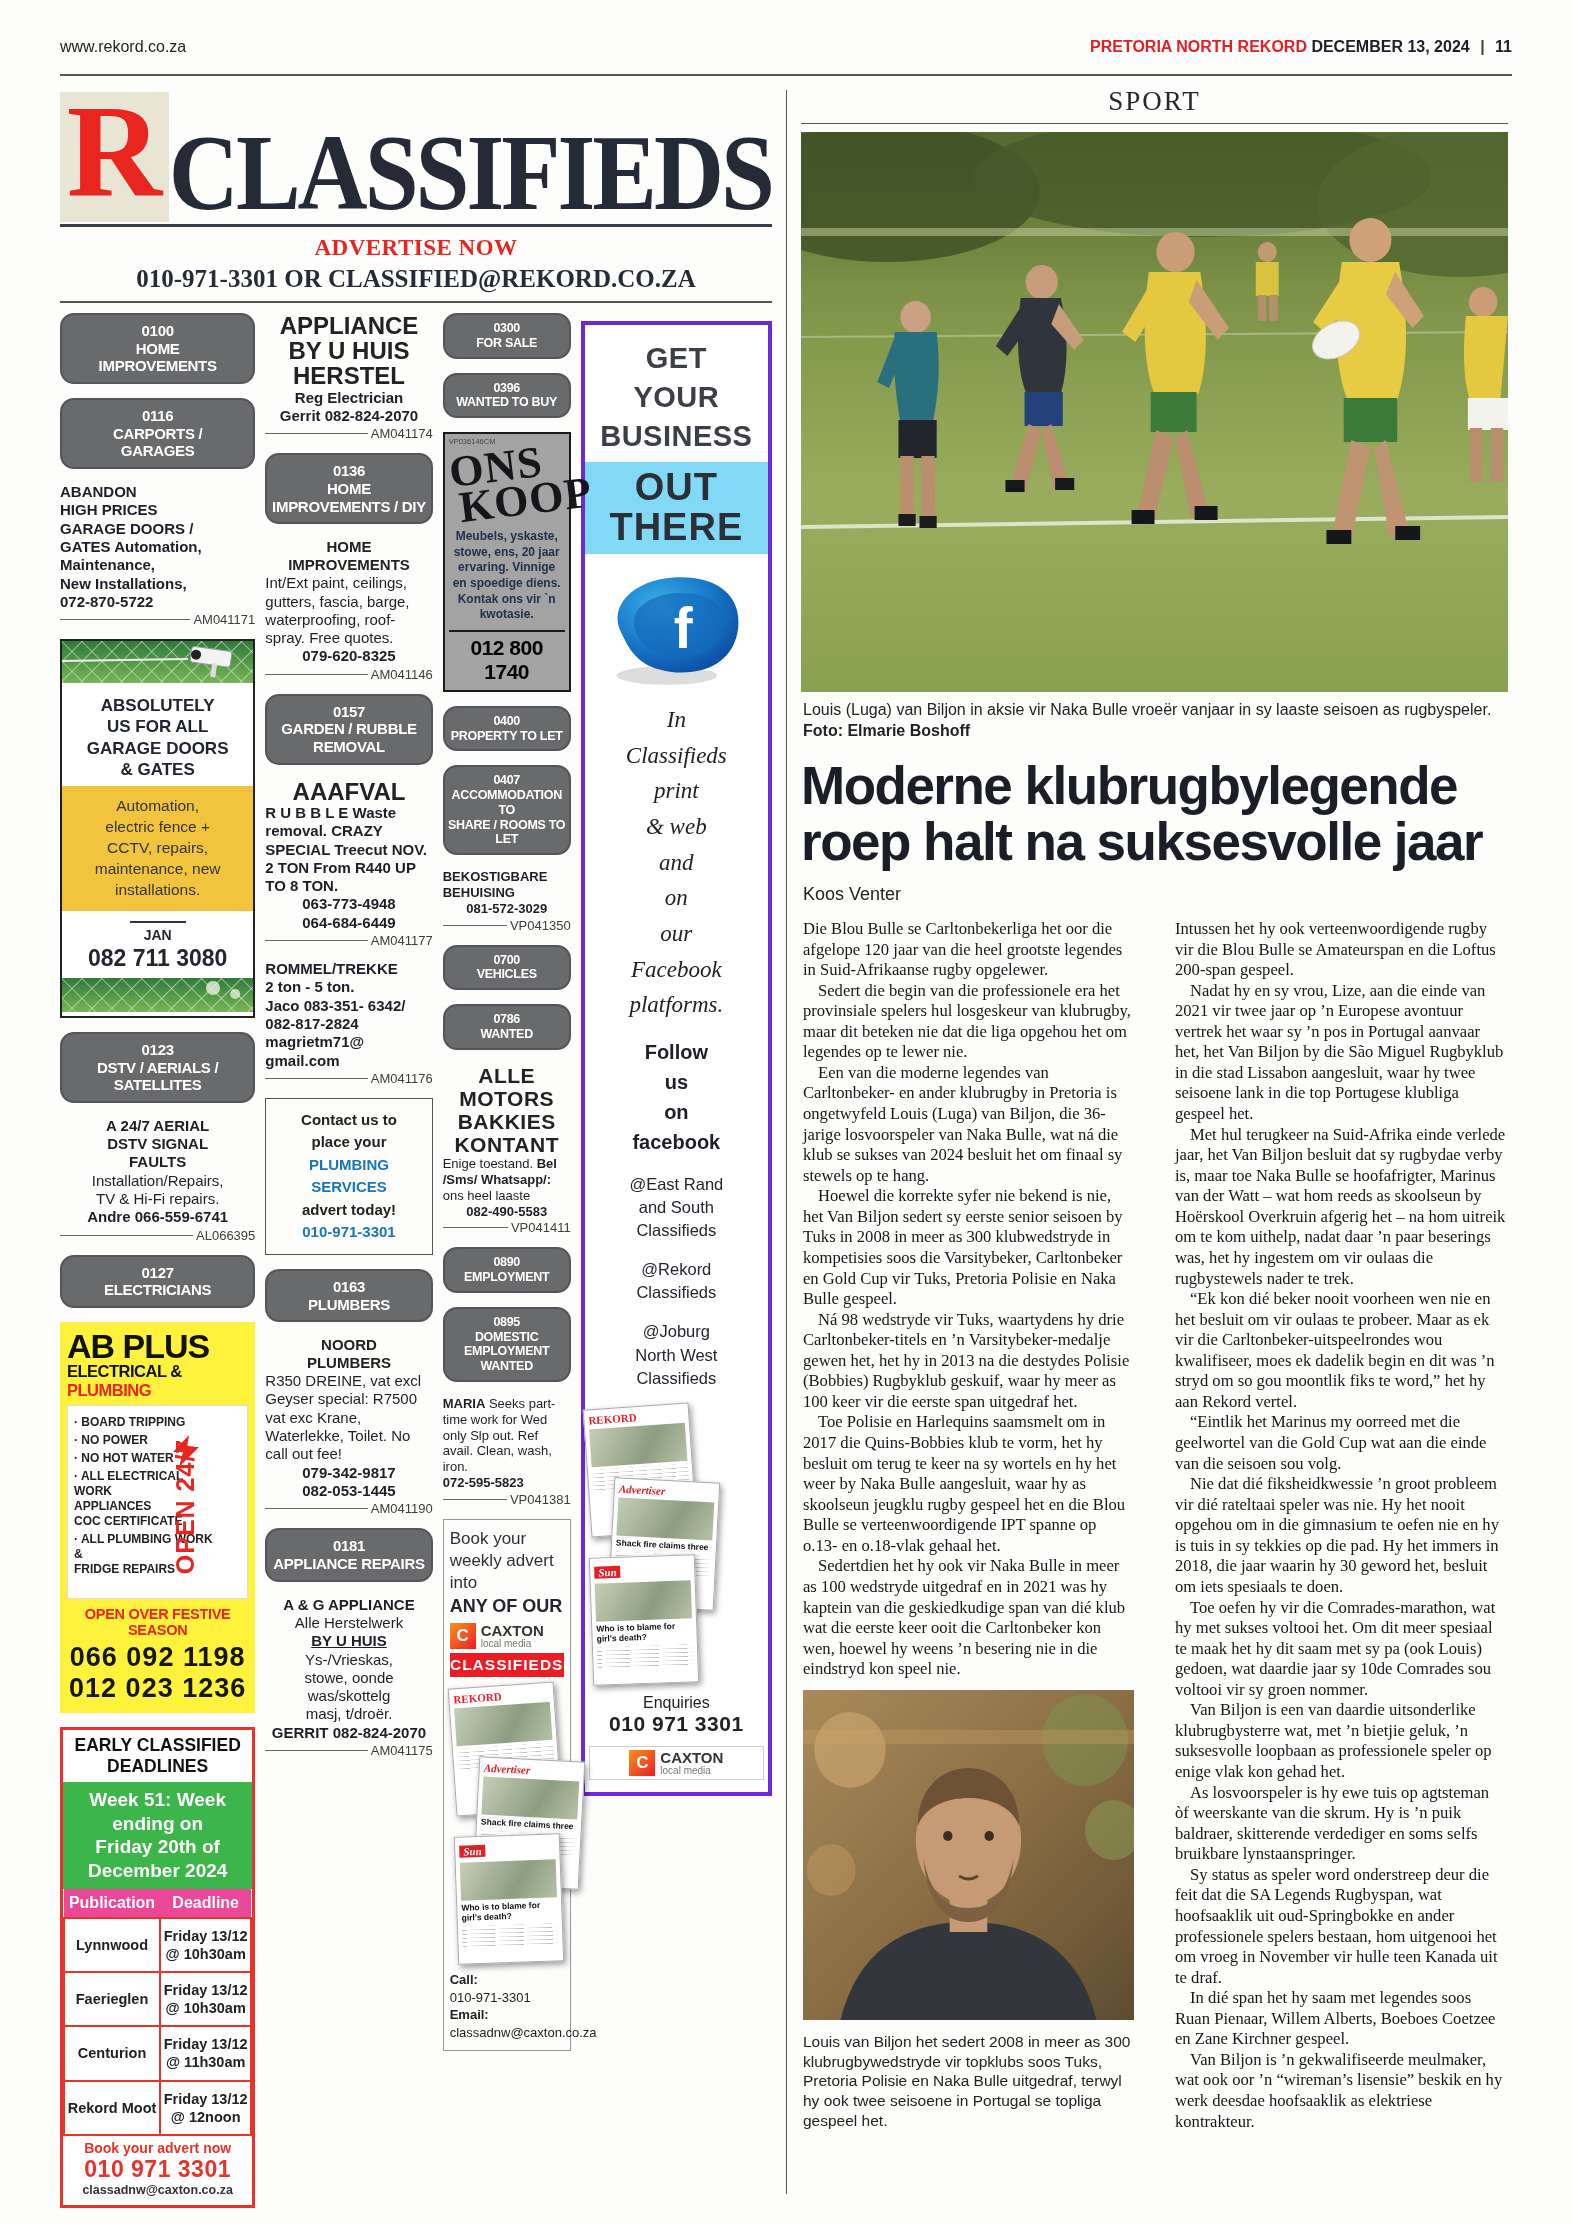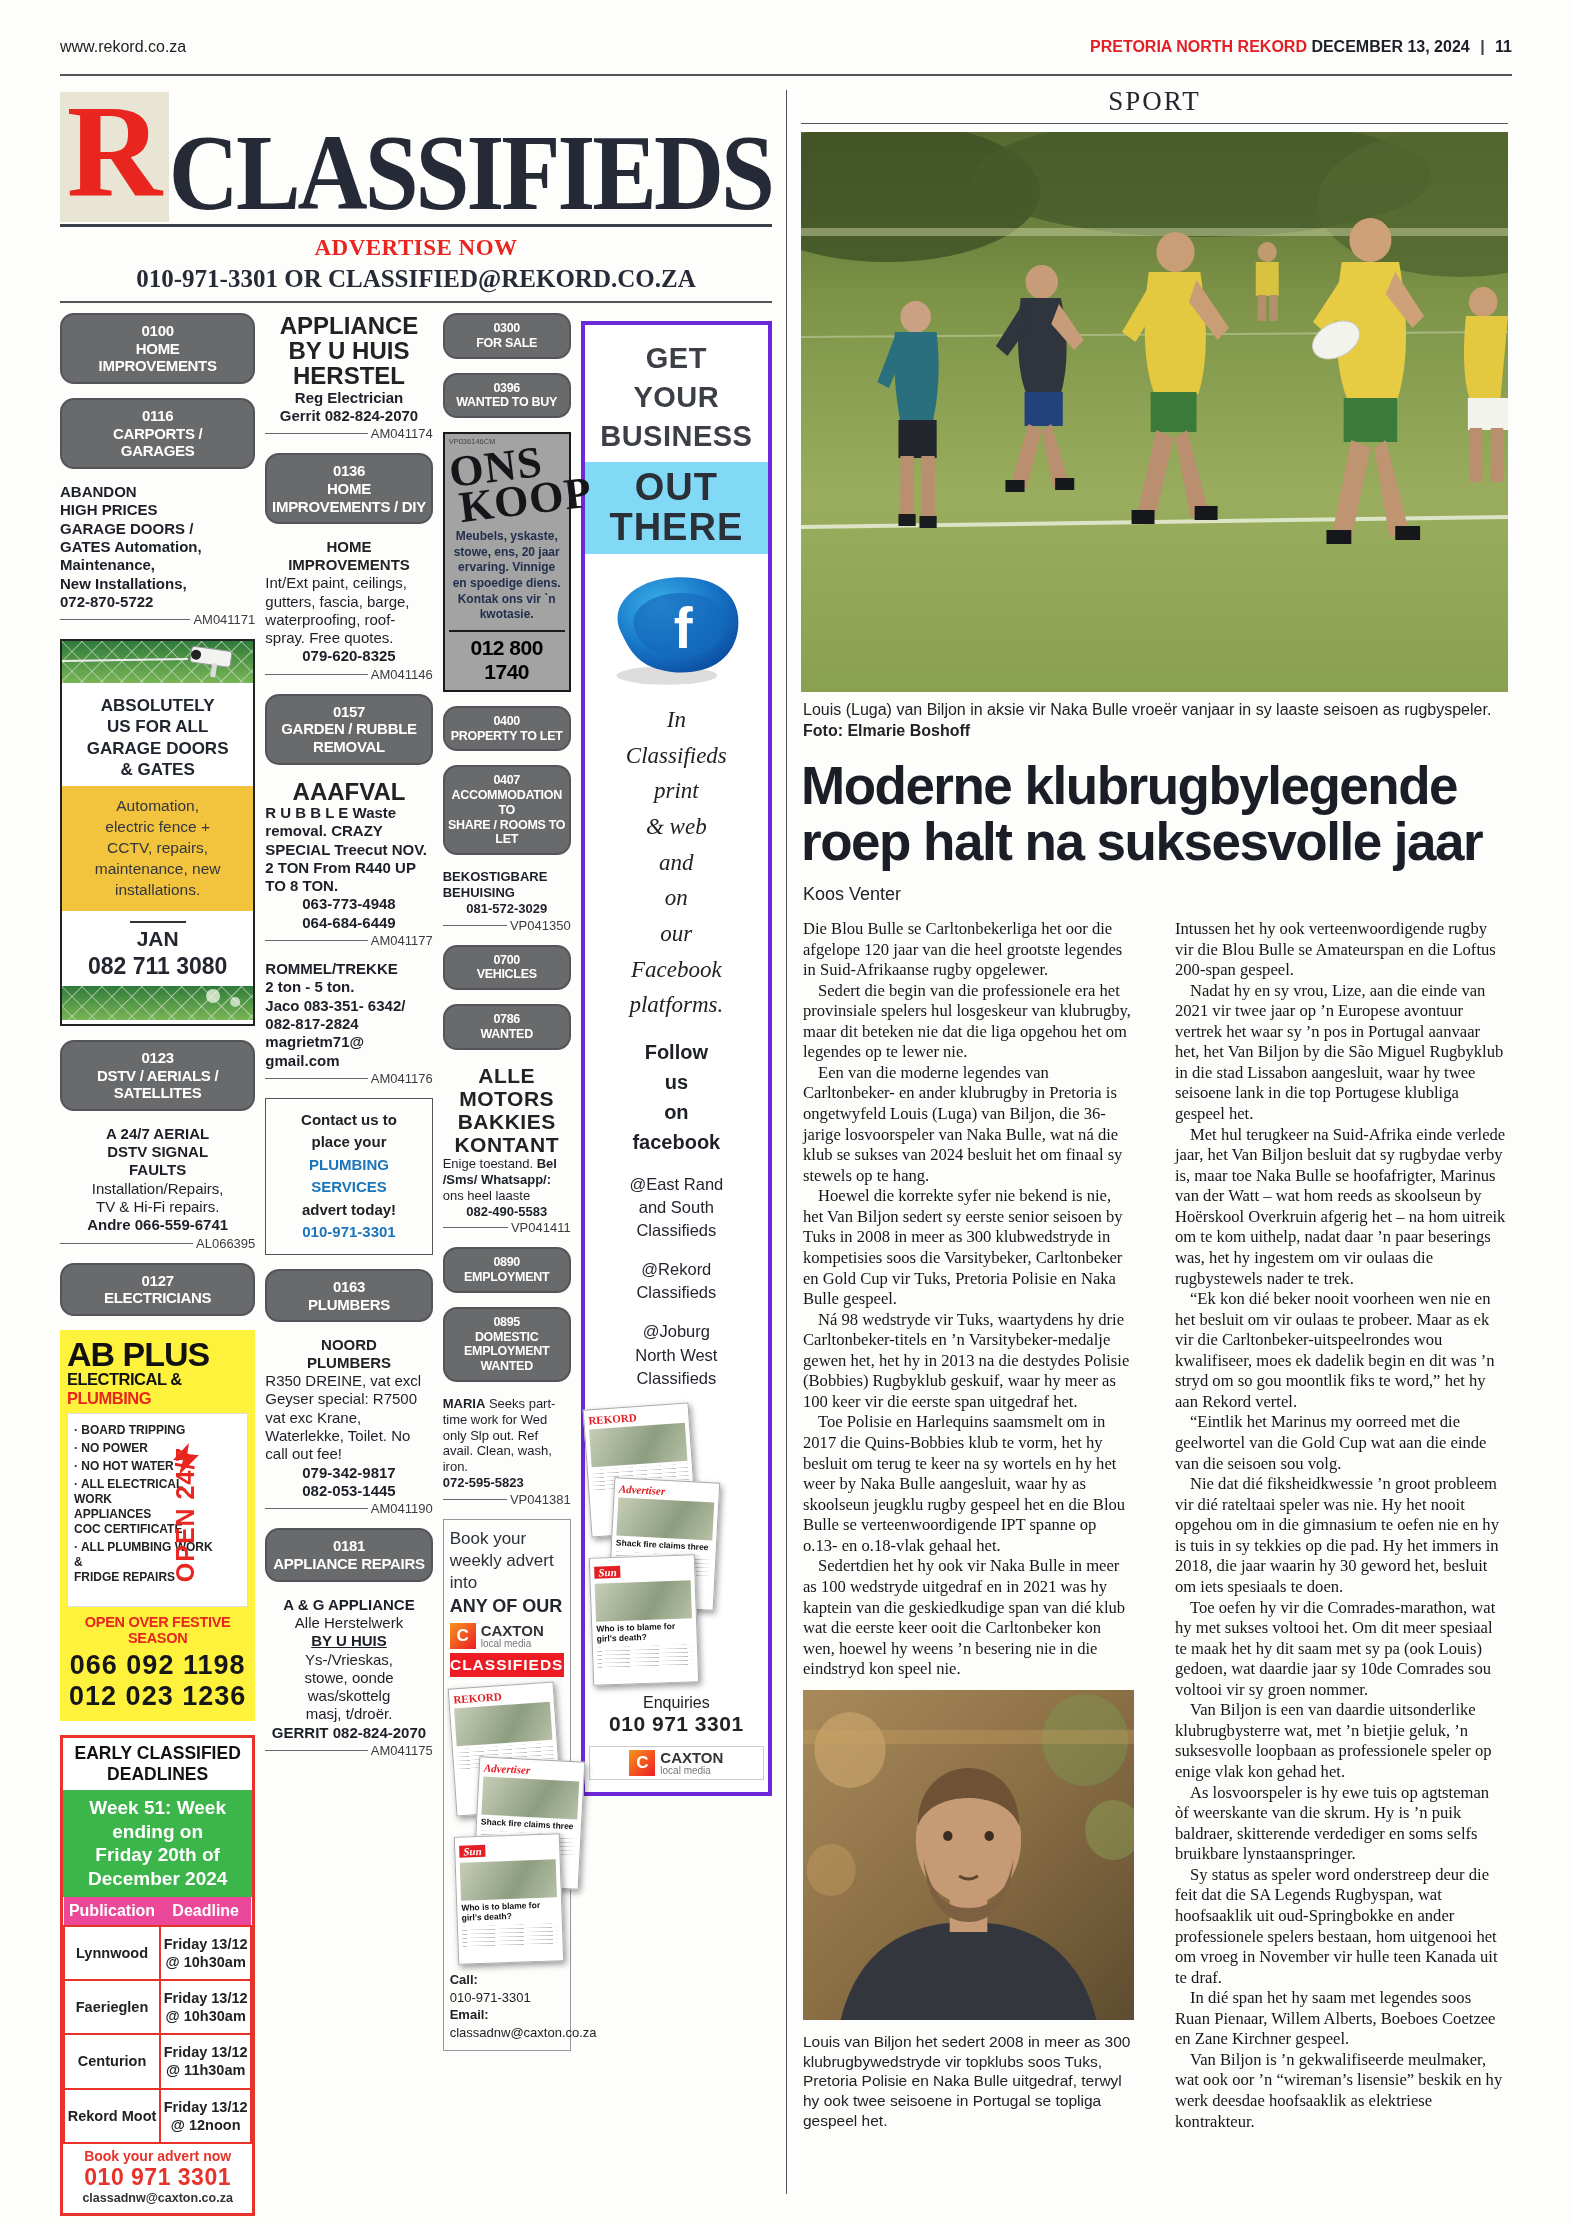--- a/index.html
+++ b/index.html
@@ -46,21 +46,21 @@
   .b{font-weight:bold;} .ctr{text-align:center;}
   .ref{display:flex;align-items:center;font-size:13px;color:#3c3c3c;margin-top:1px;}
   .ref::before{content:"";flex:1;border-top:1px solid #666;margin-right:3px;}
   .u{text-decoration:underline;}
 
   
   .jan{border:2px solid #222;background:#fff;margin-bottom:14px;}
   .jan .ttl{font-weight:bold;font-size:17px;text-align:center;color:#20242e;padding:8px 4px 6px;line-height:1.25;}
   .jan .ybox{background:#f2c33c;color:#33363f;text-align:center;font-size:15.5px;line-height:1.35;padding:10px 6px;}
   .jan .mini{width:56px;border-top:2px solid #333;margin:10px auto 4px;}
-  .jan .nm{font-weight:bold;font-size:21px;text-align:center;color:#23262e;}
+  .jan .nm{font-weight:bold;font-size:14px;text-align:center;color:#23262e;}
   .jan .ph{font-weight:bold;font-size:23px;text-align:center;color:#23262e;margin:2px 0 6px;}
 
   
   .abplus{background:#fff23d;padding:8px 7px 10px;margin-bottom:14px;}
   .abplus .ttl{font-weight:bold;font-size:34px;letter-spacing:-1px;color:#111;line-height:.95;}
   .abplus .sub{font-weight:bold;font-size:16.5px;color:#111;margin-bottom:5px;letter-spacing:-.5px;}
   .abplus .sub .red{color:#e8251f;}
   .abp-panel{background:#fff;border:1px solid #ddd;position:relative;padding:6px 34px 6px 6px;min-height:180px;}
   .abp-panel .bl{font-size:12px;font-weight:bold;color:#222;line-height:1.25;margin:3px 0;white-space:pre-line;}
   .abp-panel .bl::before{content:"· ";}

